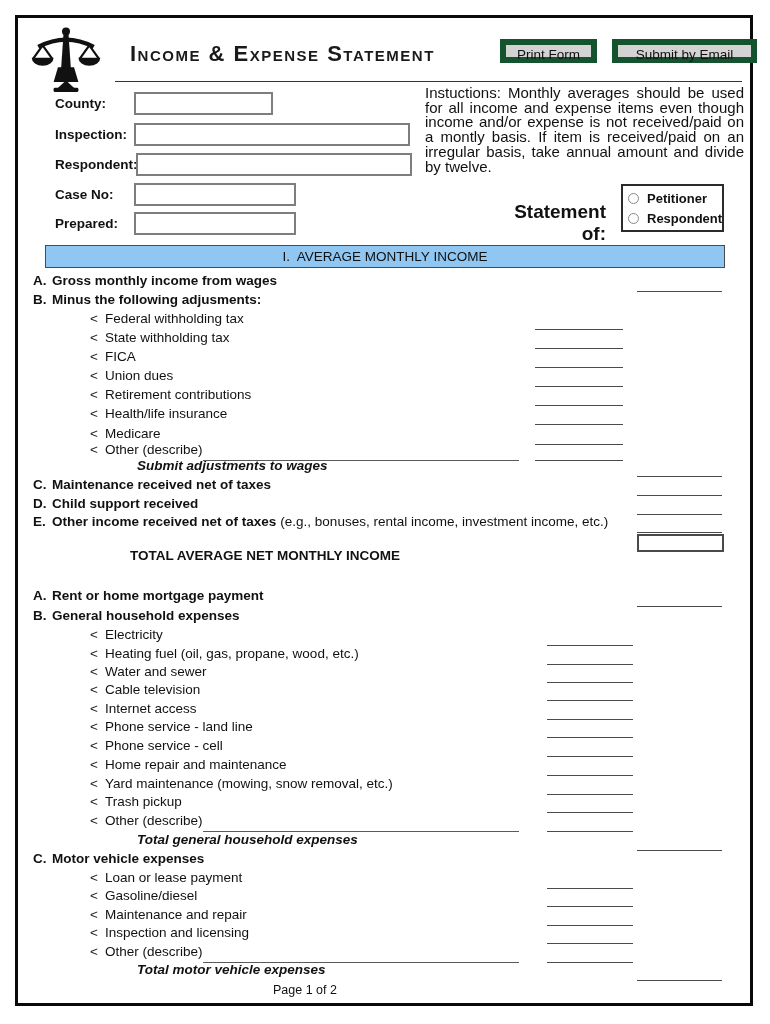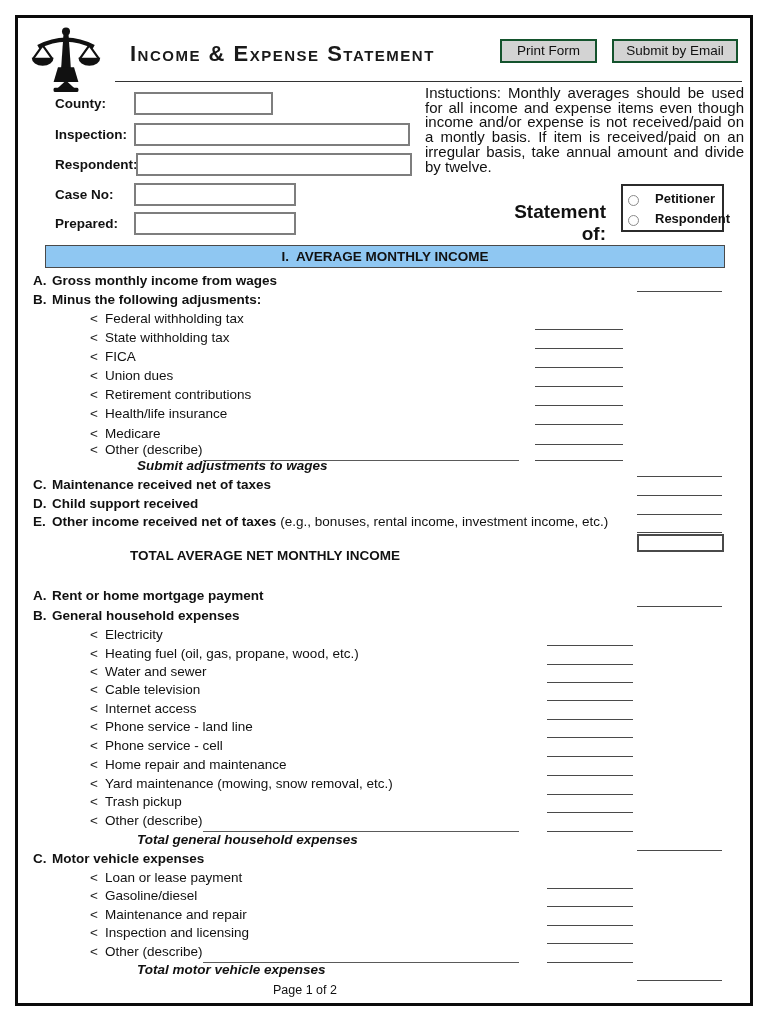--- a/index.html
+++ b/index.html
@@ -5,45 +5,45 @@
   html,body{margin:0;padding:0;background:#fff;}
   .page{position:relative;width:770px;height:1024px;background:#fff;
         font-family:"Liberation Sans", sans-serif;color:#111;overflow:hidden;}
   .page-border{position:absolute;left:15px;top:15px;width:738px;height:991px;
         border:3px solid #0a0a0a;box-sizing:border-box;}
   
   .logo{position:absolute;left:28px;top:25px;width:76px;height:70px;}
   .title{position:absolute;left:130px;top:41px;font-variant:small-caps;font-weight:600;
         font-size:22px;letter-spacing:1.5px;color:#1a1a1a;white-space:nowrap;}
   .title-rule{position:absolute;left:115px;top:81px;width:627px;height:0;border-bottom:1.5px solid #333;}
-  .hdr-btn{position:absolute;height:24px;background:#d3d3d3;border:2px solid #14532d;
+  .hdr-btn{position:absolute;height:24px;background:#d3d3d3;border:6px solid #14532d;
         box-sizing:border-box;font-size:13.5px;color:#111;text-align:center;line-height:20px;
         font-family:"Liberation Sans",sans-serif;cursor:pointer;padding:0;}
   .btn-print{left:500px;top:39px;width:97px;}
-  .btn-submit{left:612px;top:39px;width:126px;}
+  .btn-submit{left:612px;top:39px;width:145px;}
   
   .instructions{position:absolute;left:425px;top:86px;width:319px;font-size:15px;
         line-height:14.7px;text-align:justify;color:#111;}
   
   .flabel{position:absolute;left:55px;font-weight:bold;font-size:13.5px;white-space:nowrap;}
   .tbox{position:absolute;background:#fff;border:2px solid #7e7e7e;box-sizing:border-box;
         height:23px;font-size:13px;padding:0 4px;font-family:"Liberation Sans",sans-serif;}
   
   .stmt-label{position:absolute;left:498px;top:201px;width:108px;text-align:right;
         font-weight:bold;font-size:19px;}
   .radio-box{position:absolute;left:621px;top:184px;width:103px;height:48px;
         border:2px solid #2b2b2b;box-sizing:border-box;background:#fff;
         display:flex;flex-direction:column;justify-content:space-around;padding:2px 0 2px 5px;}
-  .radio-row{display:flex;align-items:flex-end;gap:16px;cursor:pointer;}
+  .radio-row{display:flex;align-items:center;gap:8px;cursor:pointer;}
   .radio-circle{width:11px;height:11px;border-radius:50%;border:1.5px solid #8b8b8b;
         background:#fdfdfd;box-sizing:border-box;flex:0 0 auto;}
   .radio-row span.rlbl{font-weight:bold;font-size:13px;}
   
   .band{position:absolute;left:45px;width:678px;height:21px;background:#8fc7f2;
-        border:1.5px solid #4a4a4a;box-sizing:content-box;text-align:center;font-weight:bold;
+        border:1.5px solid #4a4a4a;box-sizing:content-box;text-align:center;font-weight:normal;
         font-size:13.5px;line-height:21px;white-space:pre;}
   
   .row{position:absolute;left:33px;width:692px;height:17px;font-size:13.5px;
         line-height:16px;white-space:nowrap;}
   .letter{display:inline-block;width:19px;font-weight:bold;}
   .bold{font-weight:bold;}
   .note{font-weight:normal;margin-left:4px;}
   .sub .bullet{display:inline-block;margin-left:57px;width:15px;color:#222;}
   .tot{margin-left:104px;font-weight:bold;font-style:italic;}
   .grand{margin-left:97px;font-weight:bold;}

